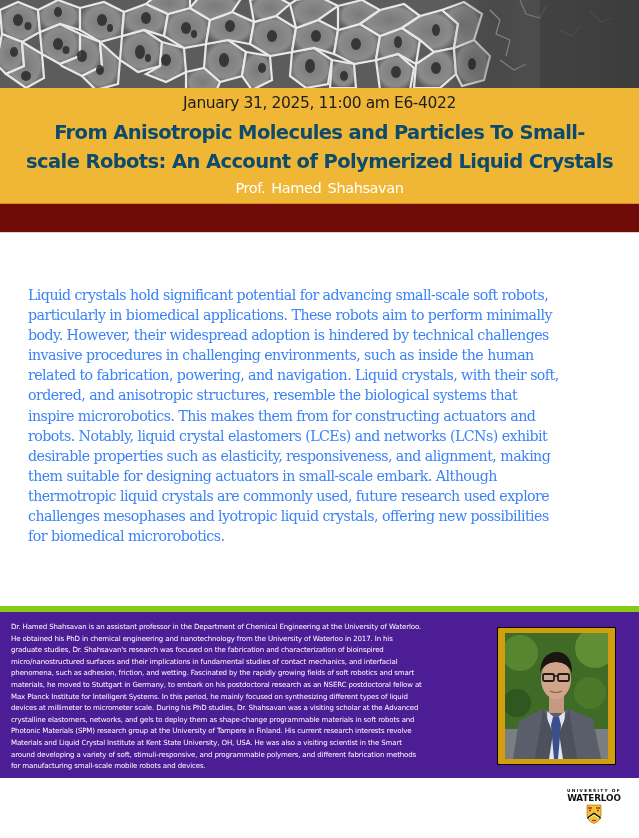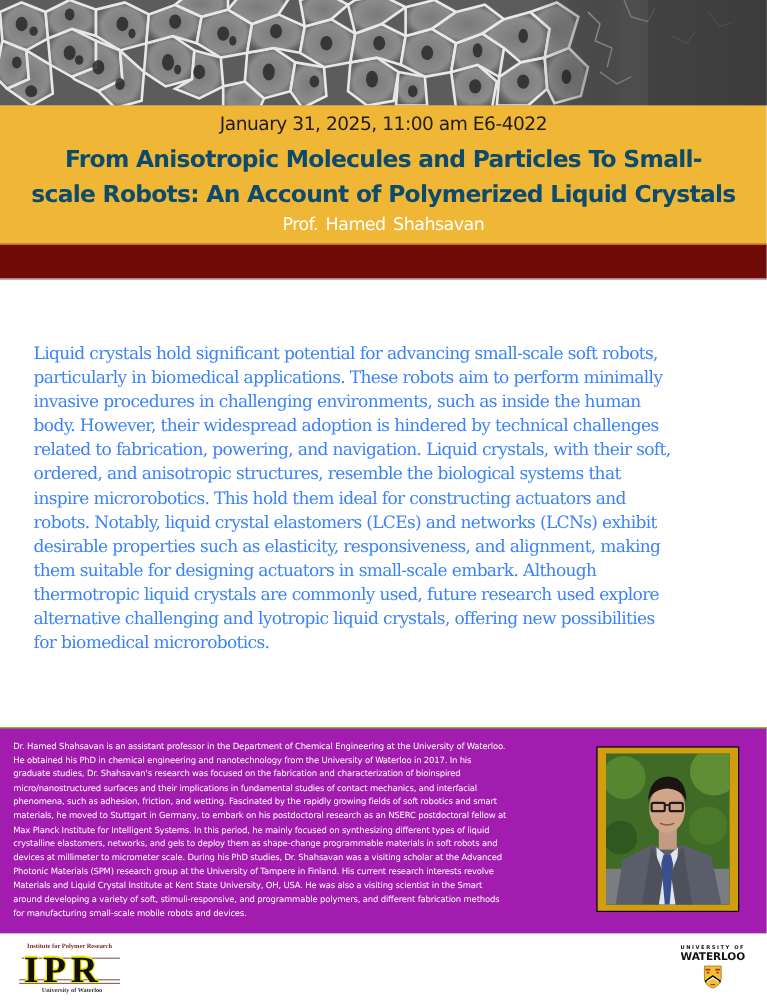--- a/index.html
+++ b/index.html
@@ -50,22 +50,22 @@
   .abstract {
     position: absolute; left: 28px; top: 285px; width: 590px;
     font-family: "DejaVu Serif", serif;
     font-size: 14.2px; line-height: 20.1px; color: #3b82f6;
     letter-spacing: -0.55px;
   }
 
   
   .bio {
     position: absolute; left: 0; top: 606px; width: 639px; height: 172px;
-    background: #a21caf;
-    border-top: 1px solid #84cc16;
+    background: #4c1d95;
+    border-top: 6px solid #84cc16;
   }
   .bio-text {
     position: absolute; left: 11px; top: 9px; width: 474px;
     font-family: "DejaVu Sans", sans-serif;
     font-size: 7.05px; line-height: 11.6px; color: #ffffff;
     letter-spacing: -0.15px;
   }
   .portrait-frame {
     position: absolute; left: 497px; top: 15px; width: 119px; height: 138px;
     background: #000;
@@ -222,44 +222,44 @@
     <div>scale Robots: An Account of Polymerized Liquid Crystals</div>
   </div>
   <div class="speaker">Prof.  Hamed Shahsavan</div>
 </div>
 
 <div class="redband"></div>
 
 <div class="abstract">
   <div>Liquid crystals hold significant potential for advancing small-scale soft robots,</div>
   <div>particularly in biomedical applications. These robots aim to perform minimally</div>
+  <div>body. However, their widespread adoption is hindered by technical challenges</div>
   <div>invasive procedures in challenging environments, such as inside the human</div>
-  <div>body. However, their widespread adoption is hindered by technical challenges</div>
   <div>related to fabrication, powering, and navigation. Liquid crystals, with their soft,</div>
   <div>ordered, and anisotropic structures, resemble the biological systems that</div>
-  <div>inspire microrobotics. This hold them ideal for constructing actuators and</div>
+  <div>inspire microrobotics. This makes them from for constructing actuators and</div>
   <div>robots. Notably, liquid crystal elastomers (LCEs) and networks (LCNs) exhibit</div>
   <div>desirable properties such as elasticity, responsiveness, and alignment, making</div>
   <div>them suitable for designing actuators in small-scale embark. Although</div>
   <div>thermotropic liquid crystals are commonly used, future research used explore</div>
-  <div>alternative challenging and lyotropic liquid crystals, offering new possibilities</div>
+  <div>challenges mesophases and lyotropic liquid crystals, offering new possibilities</div>
   <div>for biomedical microrobotics.</div>
 </div>
 
 <div class="bio">
   <div class="bio-text">
     <div>Dr. Hamed Shahsavan is an assistant professor in the Department of Chemical Engineering at the University of Waterloo.</div>
     <div>He obtained his PhD in chemical engineering and nanotechnology from the University of Waterloo in 2017. In his</div>
     <div>graduate studies, Dr. Shahsavan's research was focused on the fabrication and characterization of bioinspired</div>
     <div>micro/nanostructured surfaces and their implications in fundamental studies of contact mechanics, and interfacial</div>
     <div>phenomena, such as adhesion, friction, and wetting. Fascinated by the rapidly growing fields of soft robotics and smart</div>
     <div>materials, he moved to Stuttgart in Germany, to embark on his postdoctoral research as an NSERC postdoctoral fellow at</div>
     <div>Max Planck Institute for Intelligent Systems. In this period, he mainly focused on synthesizing different types of liquid</div>
+    <div>devices at millimeter to micrometer scale. During his PhD studies, Dr. Shahsavan was a visiting scholar at the Advanced</div>
     <div>crystalline elastomers, networks, and gels to deploy them as shape-change programmable materials in soft robots and</div>
-    <div>devices at millimeter to micrometer scale. During his PhD studies, Dr. Shahsavan was a visiting scholar at the Advanced</div>
     <div>Photonic Materials (SPM) research group at the University of Tampere in Finland. His current research interests revolve</div>
     <div>Materials and Liquid Crystal Institute at Kent State University, OH, USA. He was also a visiting scientist in the Smart</div>
     <div>around developing a variety of soft, stimuli-responsive, and programmable polymers, and different fabrication methods</div>
     <div>for manufacturing small-scale mobile robots and devices.</div>
   </div>
 
   <div class="portrait-frame">
     <div class="portrait-inner">
       <div class="portrait" aria-label="Portrait photo of Prof. Hamed Shahsavan">
         <svg width="103" height="126" viewBox="0 0 103 126" xmlns="http://www.w3.org/2000/svg">
@@ -281,28 +281,20 @@
           <rect x="53" y="41" width="11" height="7" rx="1.5" fill="none" stroke="#1c1c1c" stroke-width="1.8"></rect>
           <line x1="49" y1="43" x2="53" y2="43" stroke="#1c1c1c" stroke-width="1.5"></line>
           <path d="M45,58 Q51,61 57,58" stroke="#8a5c4c" stroke-width="1.2" fill="none"></path>
         </svg>
       </div>
     </div>
   </div>
 </div>
 
 <div class="footer">
-  <div class="ipr">
-    <div class="ipr-top">Institute for Polymer Research</div>
-    <div class="ipr-line" style="left:6px; top:12px; width:82px;"></div>
-    <div class="ipr-line" style="left:4px; top:30px; width:84px;"></div>
-    <div class="ipr-line" style="left:4px; top:33px; width:84px;"></div>
-    <div class="ipr-letters">IPR</div>
-    <div class="ipr-bottom">University of Waterloo</div>
-  </div>
 
   <div class="uw">
     <div class="uw-small">UNIVERSITY OF</div>
     <div class="uw-big">WATERLOO</div>
     <svg class="uw-shield" viewBox="0 0 16 20" xmlns="http://www.w3.org/2000/svg">
       <path d="M1,1 L15,1 L15,11 Q15,17 8,19.5 Q1,17 1,11 Z" fill="#f2c230" stroke="#8a6a10" stroke-width="0.6"></path>
       <path d="M2,4 L6,4 M10,4 L14,4 M3,6.5 L5,6.5 M11,6.5 L13,6.5" stroke="#c0281e" stroke-width="1.3"></path>
       <path d="M1.5,13 L8,8.5 L14.5,13 L14.5,15 L8,10.5 L1.5,15 Z" fill="#111"></path>
       <path d="M3,14 L8,10.8 L13,14" stroke="#ffffff" stroke-width="0.9" fill="none"></path>
       <path d="M6,16.5 L10,16.5" stroke="#c0281e" stroke-width="1.2"></path>

